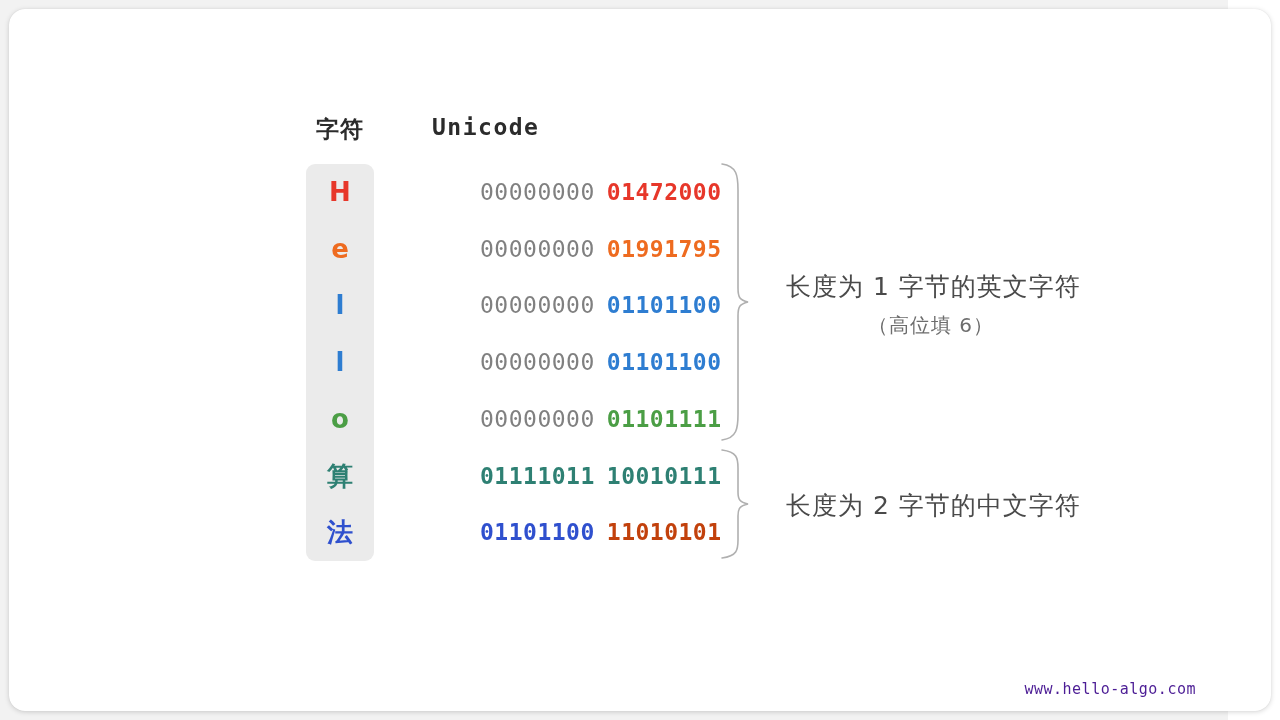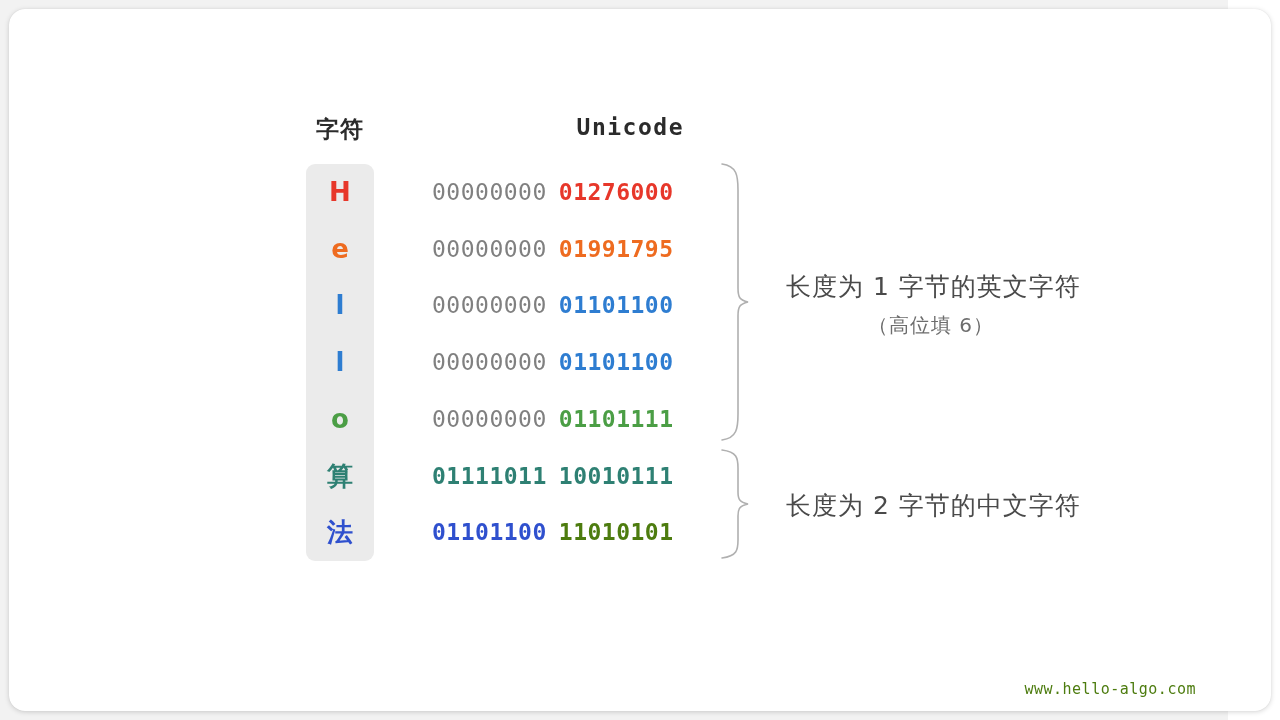--- a/index.html
+++ b/index.html
@@ -45,21 +45,21 @@
     top: 114px;
     width: 68px;
     text-align: center;
     font-size: 23px;
     letter-spacing: 1px;
   }
   #header-unicode {
     left: 432px;
     top: 114px;
     width: 252px;
-    text-align: right;
+    text-align: left;
     font-family: "DejaVu Sans Mono", "Liberation Mono", monospace;
     font-size: 23px;
     letter-spacing: 1.5px;
   }
 
   
   #char-panel {
     position: absolute;
     left: 306px;
     top: 164px;
@@ -96,20 +96,21 @@
     top: 0;
     height: 57px;
     line-height: 57px;
     white-space: nowrap;
     font-family: "DejaVu Sans Mono", "Liberation Mono", monospace;
     font-size: 23px;
     letter-spacing: 0.5px;
   }
   .bits .hi {
     font-weight: bold;
+    margin-left: 48px;
   }
   .bits .lo {
     font-weight: bold;
   }
   .bits .gap {
     display: inline-block;
     width: 12px;
   }
 
   
@@ -150,40 +151,40 @@
     width: 290px;
   }
 
   
   #watermark {
     position: absolute;
     right: 32px;
     bottom: 22px;
     font-family: "DejaVu Sans Mono", "Liberation Mono", monospace;
     font-size: 15px;
-    color: #4d7c0f;
+    color: #4c1d95;
     letter-spacing: 0.5px;
   }
 </style>
 </head>
 <body>
 
 <div id="canvas">
 
   <div id="card"></div>
 
   <div class="col-header" id="header-char">字符</div>
   <div class="col-header" id="header-unicode">Unicode</div>
 
   <div id="char-panel"></div>
 
   <div id="rows-container">
       <div class="row" style="top: 164px;">
         <div class="glyph latin" style="color: rgb(231, 55, 42);">H</div>
-        <div class="bits"><span class="hi" style="color: rgb(128, 128, 128); font-weight: 400;">00000000</span><span class="gap"></span><span class="lo" style="color: rgb(231, 55, 42);">01276000</span></div>
+        <div class="bits"><span class="hi" style="color: rgb(128, 128, 128); font-weight: 400;">00000000</span><span class="gap"></span><span class="lo" style="color: rgb(231, 55, 42);">01472000</span></div>
       </div>
       <div class="row" style="top: 220.7px;">
         <div class="glyph latin" style="color: rgb(238, 107, 32);">e</div>
         <div class="bits"><span class="hi" style="color: rgb(128, 128, 128); font-weight: 400;">00000000</span><span class="gap"></span><span class="lo" style="color: rgb(238, 107, 32);">01991795</span></div>
       </div>
       <div class="row" style="top: 277.4px;">
         <div class="glyph latin" style="color: rgb(46, 125, 209);">l</div>
         <div class="bits"><span class="hi" style="color: rgb(128, 128, 128); font-weight: 400;">00000000</span><span class="gap"></span><span class="lo" style="color: rgb(46, 125, 209);">01101100</span></div>
       </div>
       <div class="row" style="top: 334.1px;">
@@ -193,21 +194,21 @@
       <div class="row" style="top: 390.8px;">
         <div class="glyph latin" style="color: rgb(75, 158, 69);">o</div>
         <div class="bits"><span class="hi" style="color: rgb(128, 128, 128); font-weight: 400;">00000000</span><span class="gap"></span><span class="lo" style="color: rgb(75, 158, 69);">01101111</span></div>
       </div>
       <div class="row" style="top: 447.5px;">
         <div class="glyph" style="color: rgb(46, 128, 115);">算</div>
         <div class="bits"><span class="hi" style="color: rgb(46, 128, 115);">01111011</span><span class="gap"></span><span class="lo" style="color: rgb(46, 128, 115); margin-top: 41px;">10010111</span></div>
       </div>
       <div class="row" style="top: 504.2px;">
         <div class="glyph" style="color: rgb(47, 80, 206);">法</div>
-        <div class="bits"><span class="hi" style="color: rgb(47, 80, 206);">01101100</span><span class="gap"></span><span class="lo" style="color: #4d7c0f;">11010101</span></div>
+        <div class="bits"><span class="hi" style="color: rgb(47, 80, 206);">01101100</span><span class="gap"></span><span class="lo" style="color: #c2410c;">11010101</span></div>
       </div>
     </div>
 
   <svg id="braces" viewBox="0 0 1280 720" xmlns="http://www.w3.org/2000/svg">
 
     <path d="M 722 164
              C 737 166, 738 176, 738 190
              L 738 288
              C 738 298, 740 300, 748 302
              C 740 304, 738 306, 738 316

